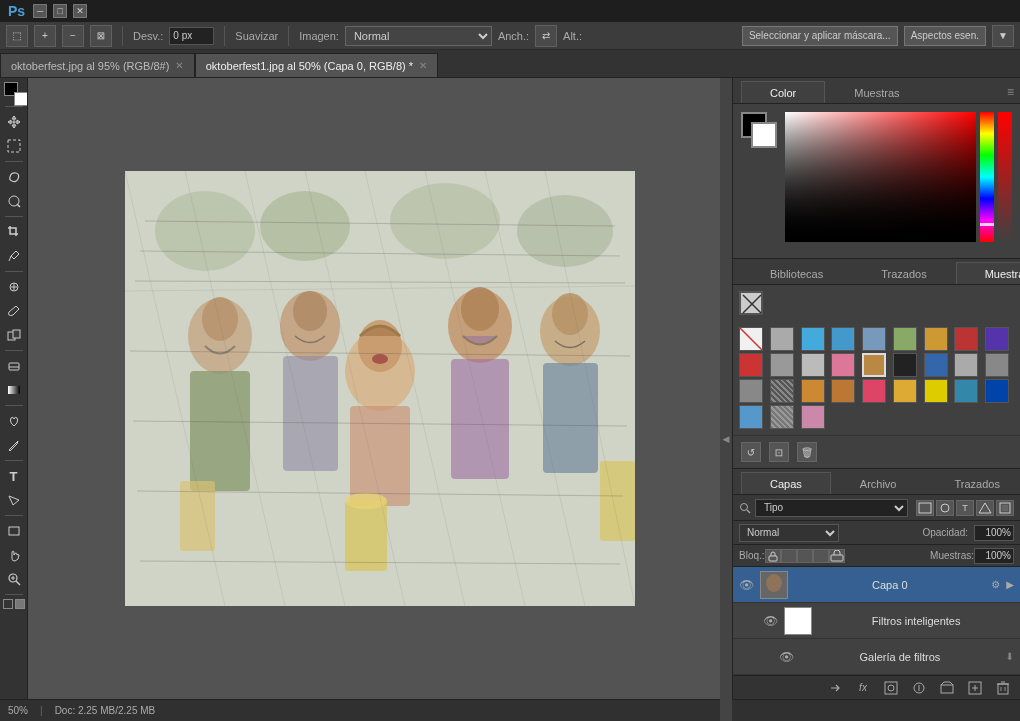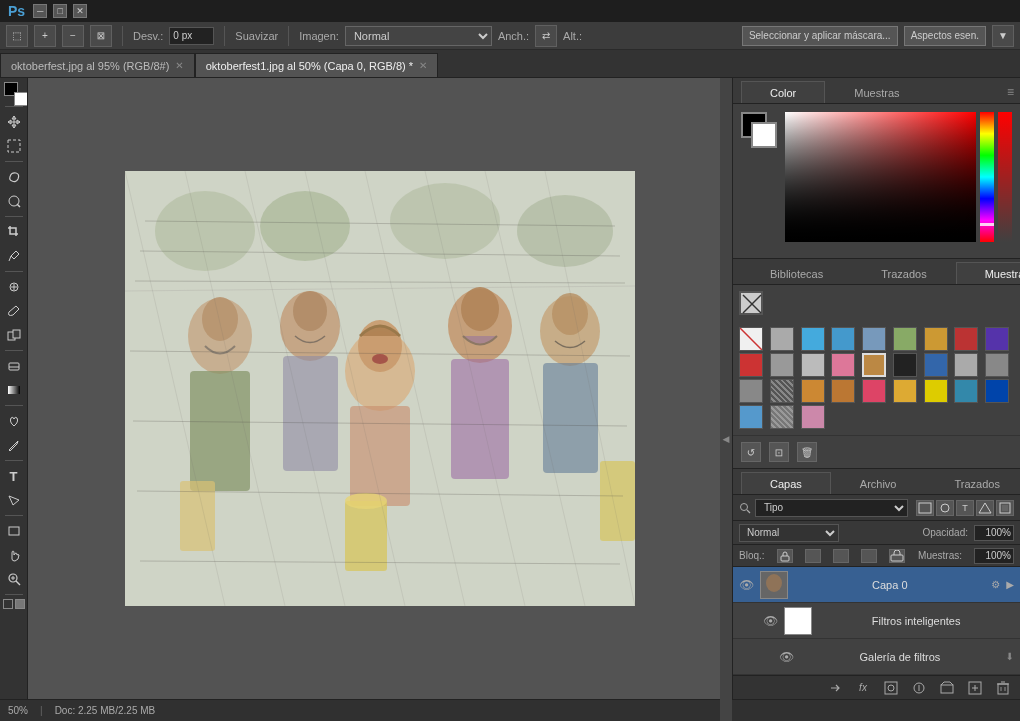--- a/index.html
+++ b/index.html
@@ -884,21 +884,21 @@
       </div>
 
       <div class="layers-blend-row">
         <select class="layers-blend-select">
           <option>Normal</option>
         </select>
         <span style="margin-left:auto;font-size:10px;color:#aaa;">Opacidad:</span>
         <input style="width: 40px; height: 16px; background: rgb(34, 34, 34); border: 1px solid rgb(85, 85, 85); color: rgb(204, 204, 204); font-size: 10px; text-align: right; padding: 0px 2px;" value="100%">
       </div>
 
-      <div style="height:22px;background:#383838;display:flex;align-items:center;padding:0 6px;gap:12px;border-bottom:1px solid #222;">
+      <div style="height:22px;background:#383838;display:flex;align-items:center;padding:0 6px;gap:0;border-bottom:1px solid #222;">
         <span style="font-size:10px;color:#aaa;">Bloq.:</span>
         <div style="width:16px;height:14px;background:#555;border:1px solid #666;cursor:pointer;display:flex;align-items:center;justify-content:center;">
           <svg width="12" height="12" viewBox="0 0 12 12">
               <rect x="2" y="6" width="8" height="5" rx="1" stroke="#ccc" stroke-width="1" fill="none"></rect>
               <path d="M4 6V4a2 2 0 0 1 4 0v2" stroke="#ccc" stroke-width="1" fill="none"></path>
             </svg>
         </div>
         <div style="width:16px;height:14px;background:#555;border:1px solid #666;cursor:pointer;"></div>
         <div style="width:16px;height:14px;background:#555;border:1px solid #666;cursor:pointer;"></div>
         <div style="width:16px;height:14px;background:#555;border:1px solid #666;cursor:pointer;"></div>

